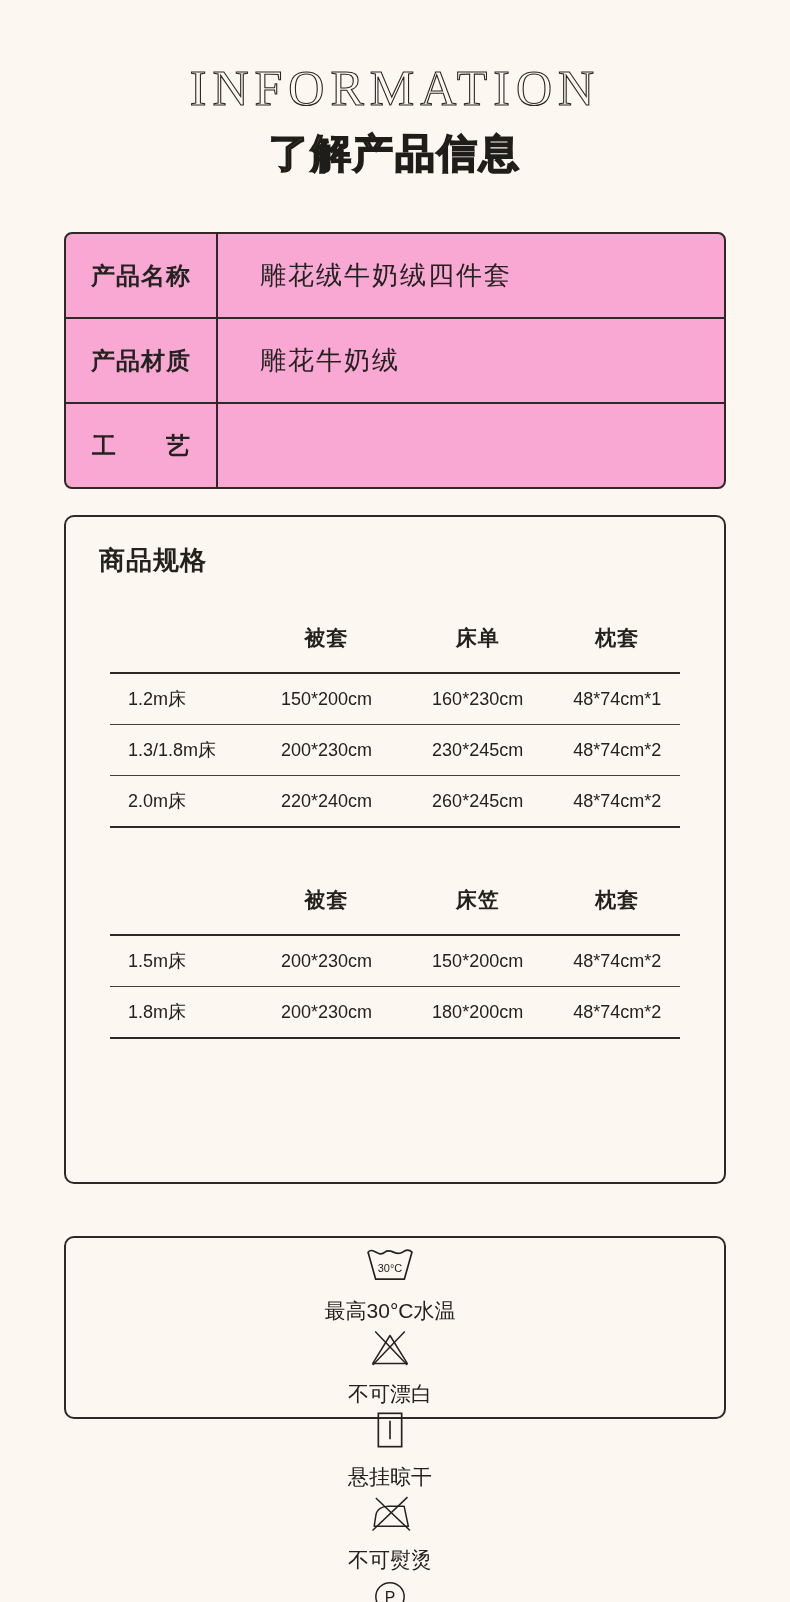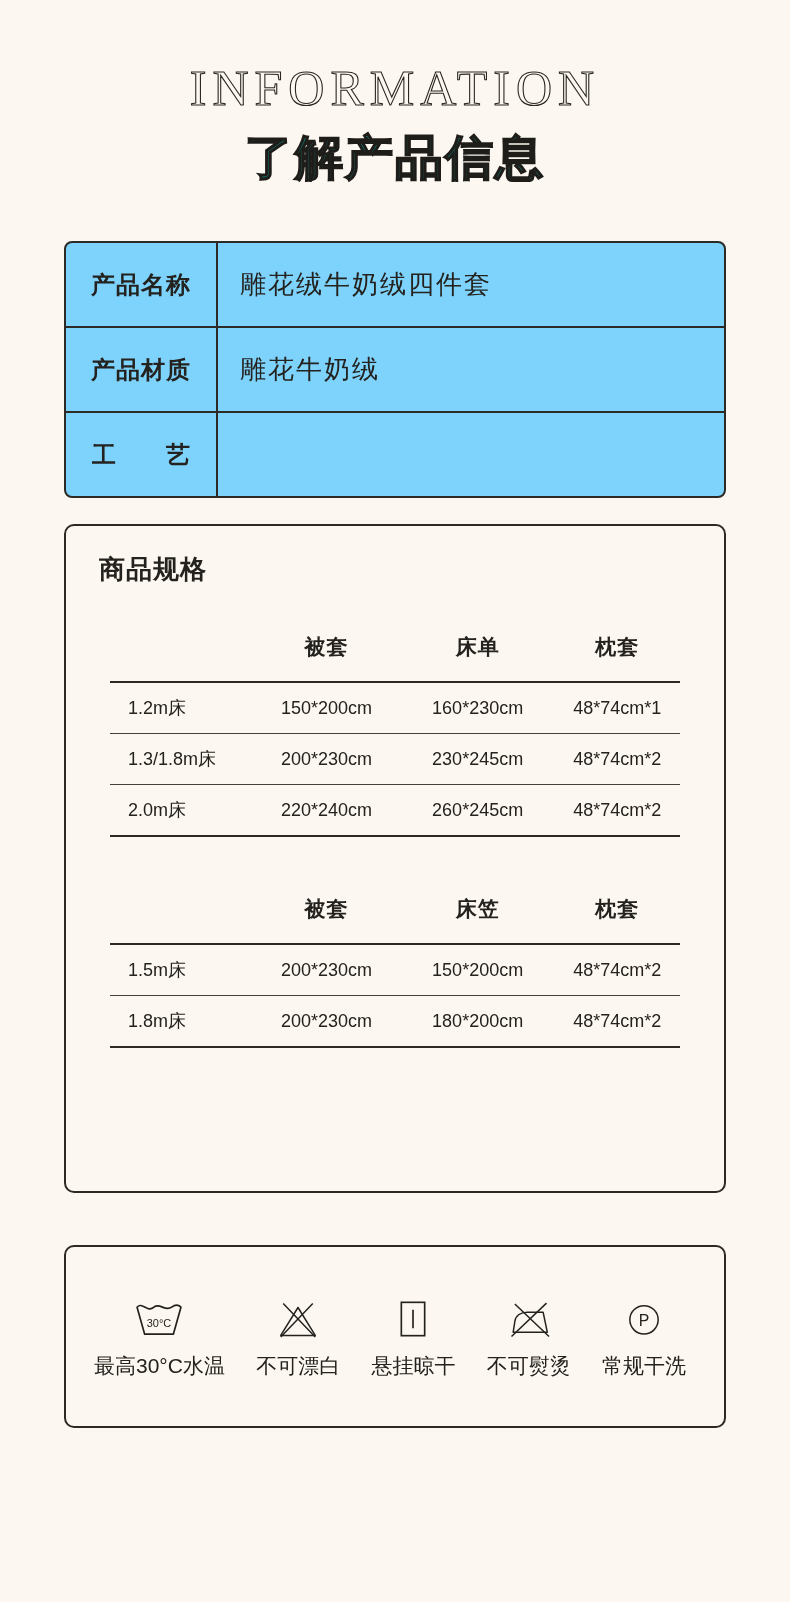--- a/index.html
+++ b/index.html
@@ -22,47 +22,47 @@
     letter-spacing:6px;
     line-height:1.12;
     color:#2b2822;
   }
   @supports (-webkit-text-stroke: 1px black){
     .eyebrow{color:transparent;-webkit-text-stroke:1.1px #2b2822;}
   }
   .main-title{
     margin:14px 0 0;
     text-align:center;
-    font-size:48px;
+    font-size:40px;
     font-weight:900;
     letter-spacing:2px;
     line-height:1.15;
-    color:#0f766e;
+    color:#a16207;
     -webkit-text-stroke:1.6px #1f1d1a;
   }
 
   
   .info-table{
     width:662px;
     margin:56px auto 0;
     border:2px solid #2d2a25;
     border-radius:8px;
     box-sizing:border-box;
-    background:#7dd3fc;
+    background:#f9a8d4;
   }
   .info-row{display:flex;height:83px;border-bottom:2px solid #2d2a25;}
   .info-row:last-child{border-bottom:none;}
   .cell-label{
     width:150px;flex:0 0 150px;
     border-right:2px solid #2d2a25;
     display:flex;align-items:center;justify-content:center;
   }
   .label-inner{font-weight:bold;font-size:24px;letter-spacing:1px;}
   .label-inner.justify{display:flex;justify-content:space-between;width:98px;letter-spacing:0;}
-  .cell-value{flex:1;display:flex;align-items:center;padding-left:22px;font-size:26px;letter-spacing:2px;text-align:right;}
+  .cell-value{flex:1;display:flex;align-items:center;padding-left:42px;font-size:26px;letter-spacing:2px;text-align:right;}
 
   
   .spec-box{
     width:662px;height:669px;
     margin:26px auto 16px;
     border:2px solid #2d2a25;
     border-radius:10px;
     box-sizing:border-box;
   }
   .spec-title{margin:26px 0 0 33px;font-size:26px;font-weight:bold;letter-spacing:1px;}
@@ -84,20 +84,21 @@
 
   
   .care-box{
     width:662px;height:183px;
     margin:52px auto 8px;
     border:2px solid #2d2a25;
     border-radius:10px;
     box-sizing:border-box;
     display:flex;align-items:center;justify-content:space-between;
     padding:4px 38px 0 28px;
+    flex-direction:column;
   }
   .care-item{display:flex;flex-direction:column;align-items:center;}
   .care-icon{height:42px;display:flex;align-items:flex-end;}
   .care-label{margin-top:13px;font-size:21px;white-space:nowrap;}
   .ci{display:block;}
 </style>
 </head>
 <body>
 
 <div class="page">

